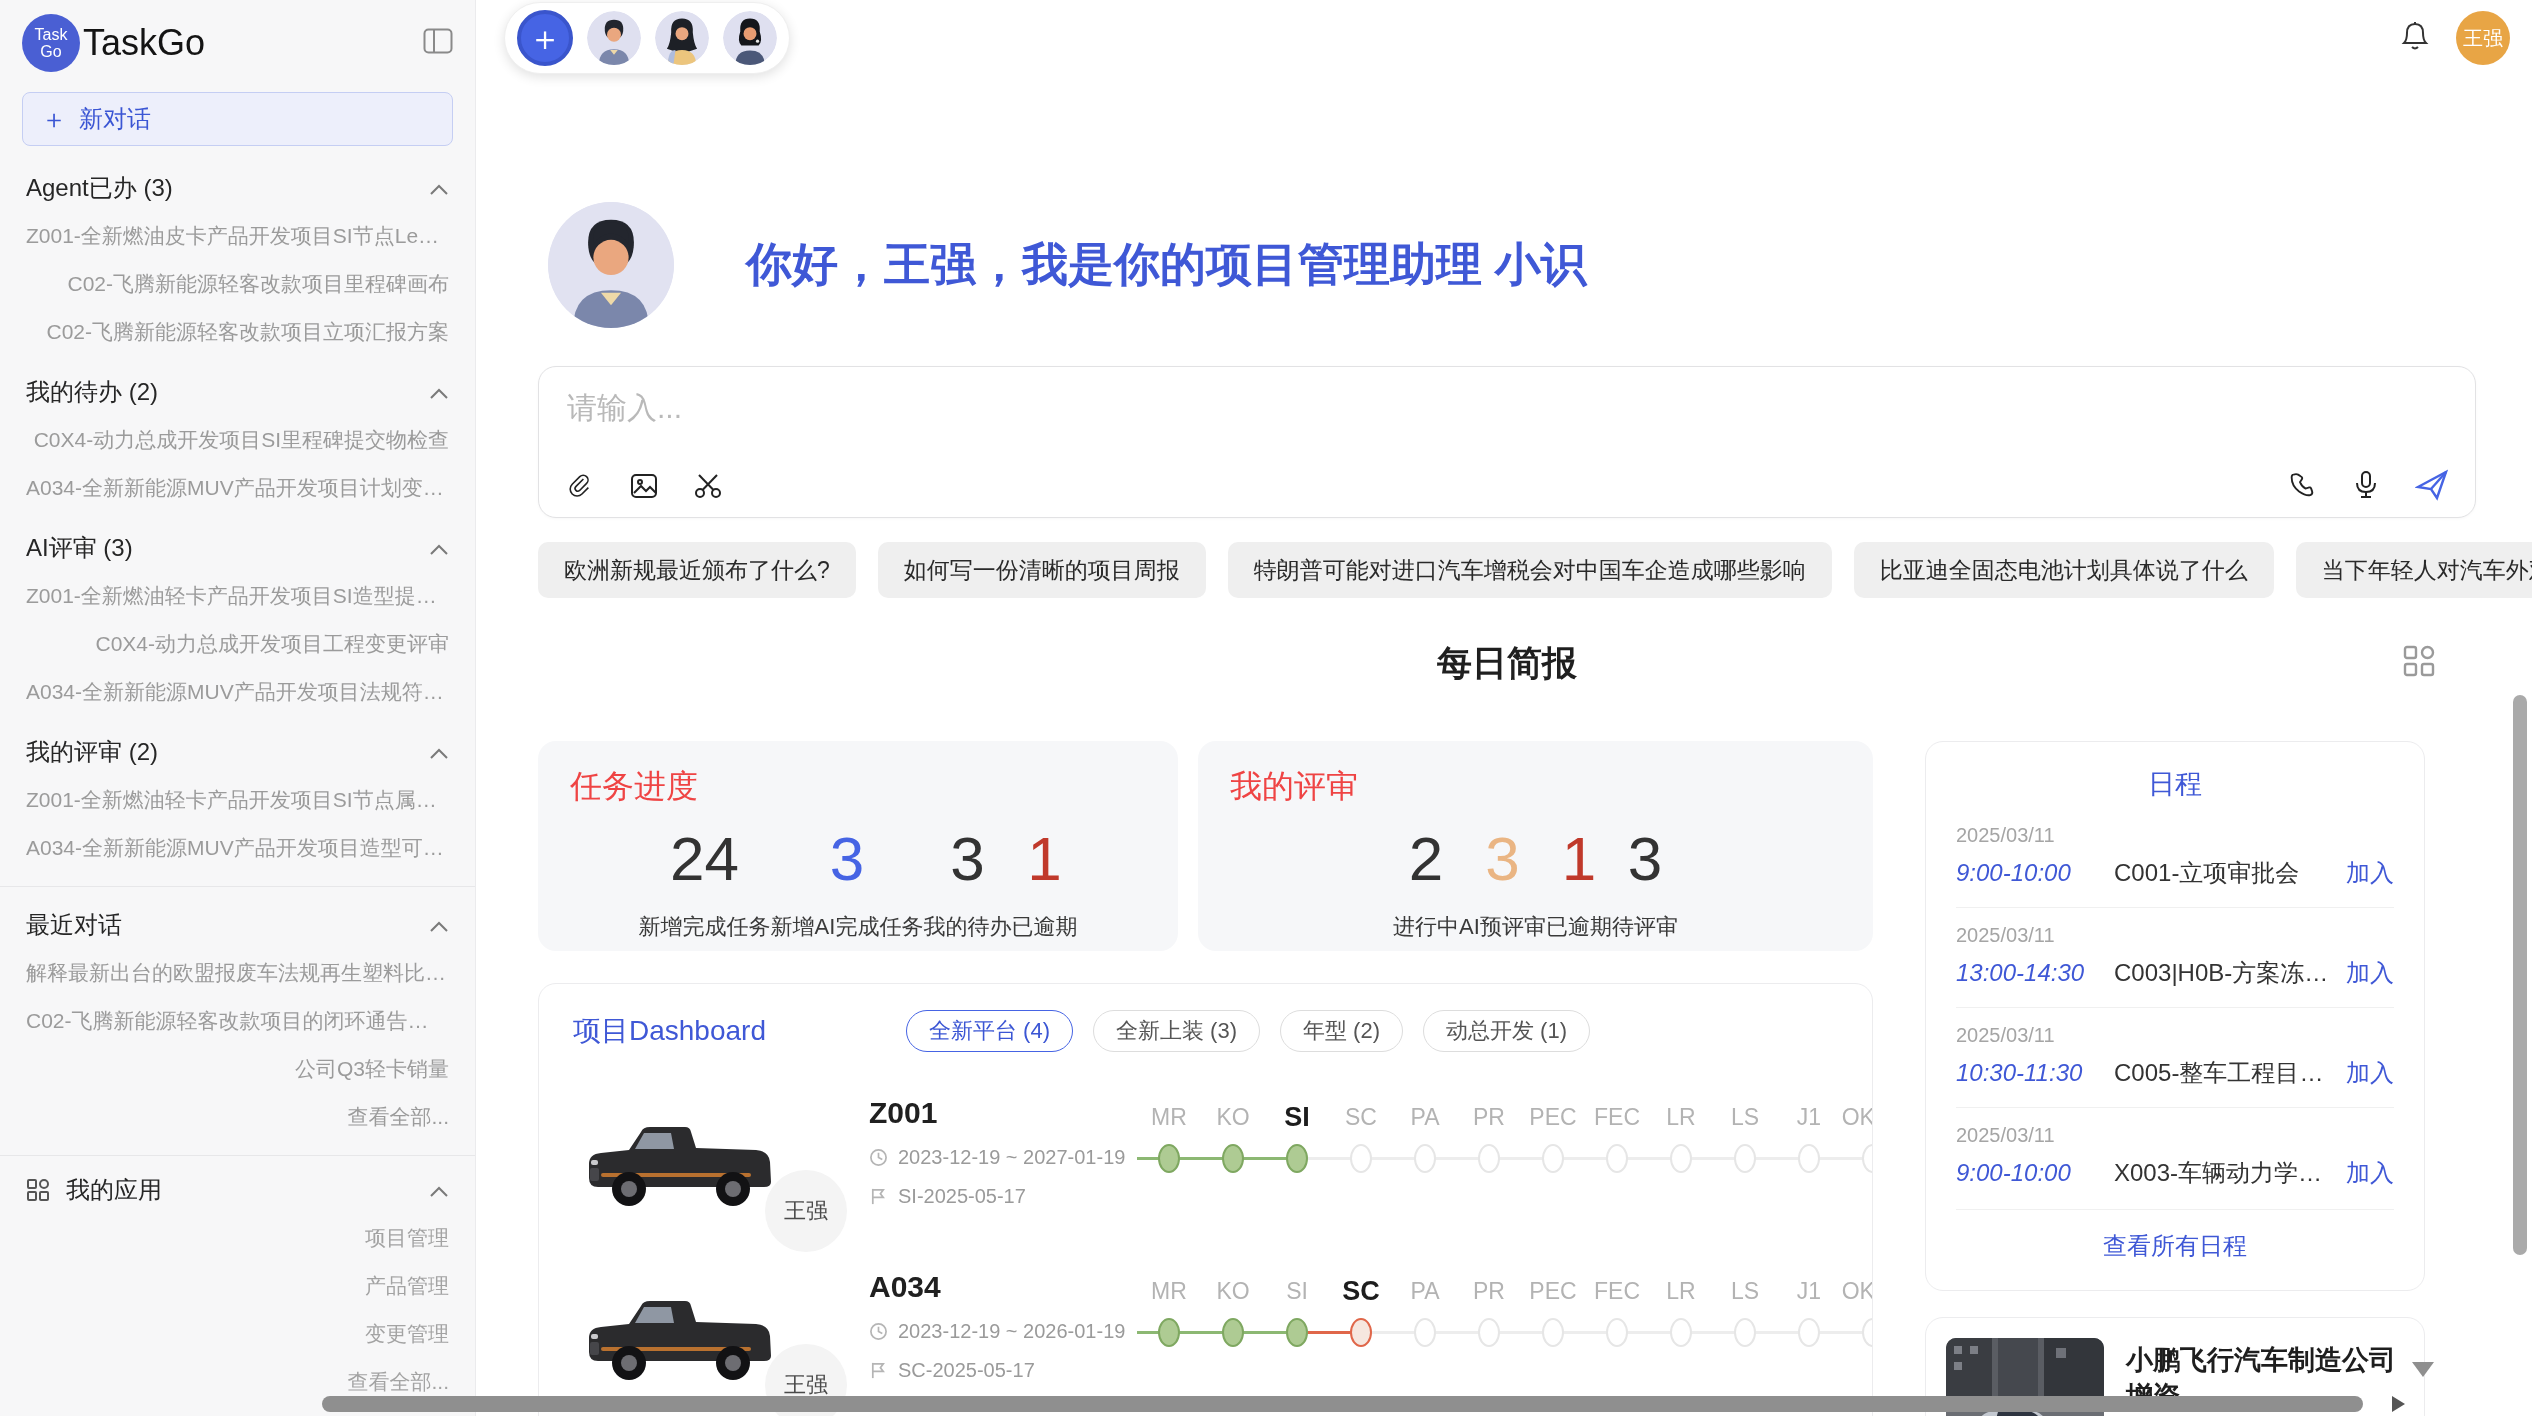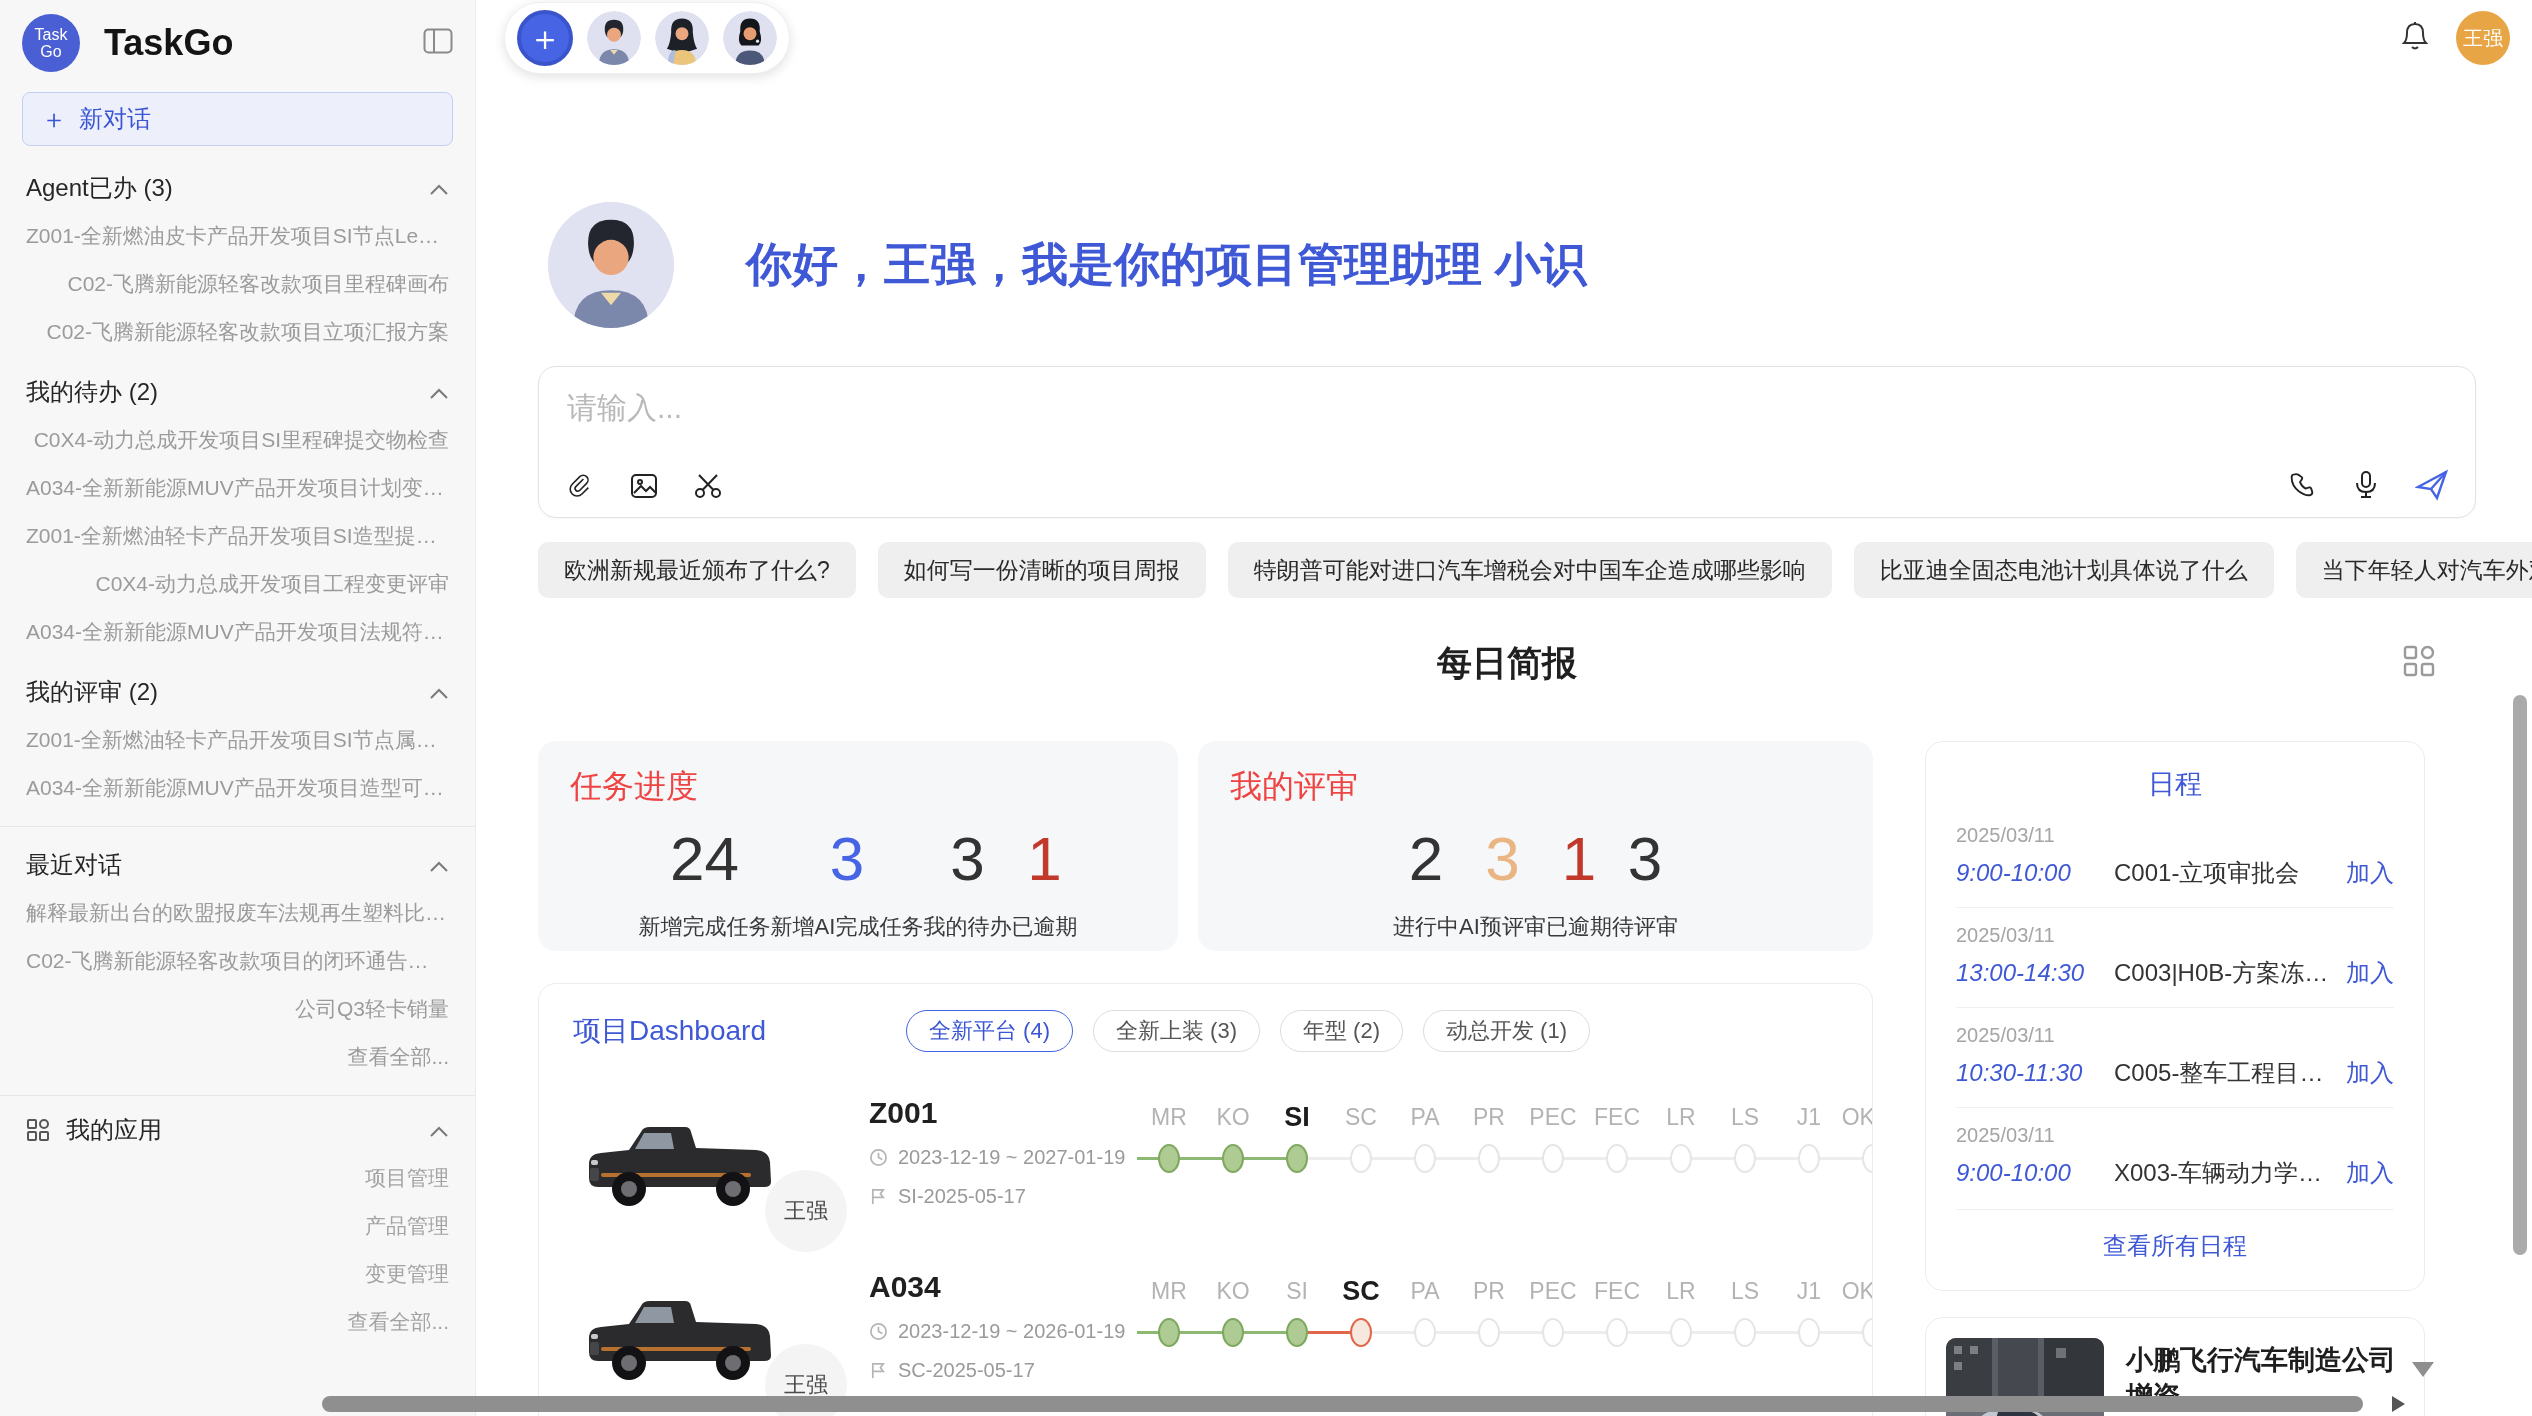--- a/index.html
+++ b/index.html
@@ -7,21 +7,21 @@
     font-family: "Liberation Sans","DejaVu Sans",sans-serif; color:#333; }
   .page { position:relative; width:2532px; height:1416px; display:flex; }
 
   
   .sidebar { width:476px; height:100%; background:#f7f7f8; border-right:1px solid #ebebed;
     flex:none; display:flex; flex-direction:column; overflow:hidden; }
   .sb-head { display:flex; align-items:center; padding:14px 22px 10px 22px; }
   .logo { width:58px; height:58px; border-radius:50%; background:#4a5fd3; color:#fff;
     display:flex; flex-direction:column; align-items:center; justify-content:center;
     font-size:16px; line-height:17px; flex:none; }
-  .sb-title { font-size:36px; font-weight:700; color:#141414; margin-left:24px; flex:1; }
+  .sb-title { font-size:36px; font-weight:400; color:#141414; margin-left:3px; flex:1; }
   .panel-icon { color:#8a8a8a; cursor:pointer; }
   .new-chat { margin:10px 22px 6px 22px; height:54px; background:#edeffb; border:1px solid #c5cef3;
     border-radius:8px; color:#3b56d4; font-size:24px; display:flex; align-items:center;
     padding:0 18px; cursor:pointer; font-family:inherit; }
   .new-chat .plus { font-size:26px; margin-right:12px; }
   .sb-scroll { flex:1; overflow:hidden; padding-bottom:6px;text-align:right; }
   .sb-sec-h { display:flex; align-items:center; justify-content:space-between;
     padding:20px 26px 8px 26px; font-size:24px; color:#262626; cursor:pointer; }
   .sb-sec-h .chev { color:#7a7a7a; flex:none; }
   .sb-item { padding:10px 26px; font-size:21px; color:#9b9b9b; white-space:nowrap;
@@ -203,20 +203,28 @@
             </div>
             <div>
 
                 <div class="sb-item">C0X4-动力总成开发项目SI里程碑提交物检查</div>
 
                 <div class="sb-item">A034-全新新能源MUV产品开发项目计划变更表编写</div>
               </div>
           </div>
 
           <div class="sb-section">
+            <div class="sb-sec-h">
+              <span>AI评审 (3)</span>
+              <span class="chev">
+                <svg width="20" height="12" viewBox="0 0 20 12" fill="none" stroke="currentColor" stroke-width="2">
+                  <polyline points="2,10 10,2 18,10"></polyline>
+                </svg>
+              </span>
+            </div>
             <div>
 
                 <div class="sb-item">Z001-全新燃油轻卡产品开发项目SI造型提交物评审</div>
 
                 <div class="sb-item">C0X4-动力总成开发项目工程变更评审</div>
 
                 <div class="sb-item">A034-全新新能源MUV产品开发项目法规符合性评审</div>
               </div>
           </div>
 

